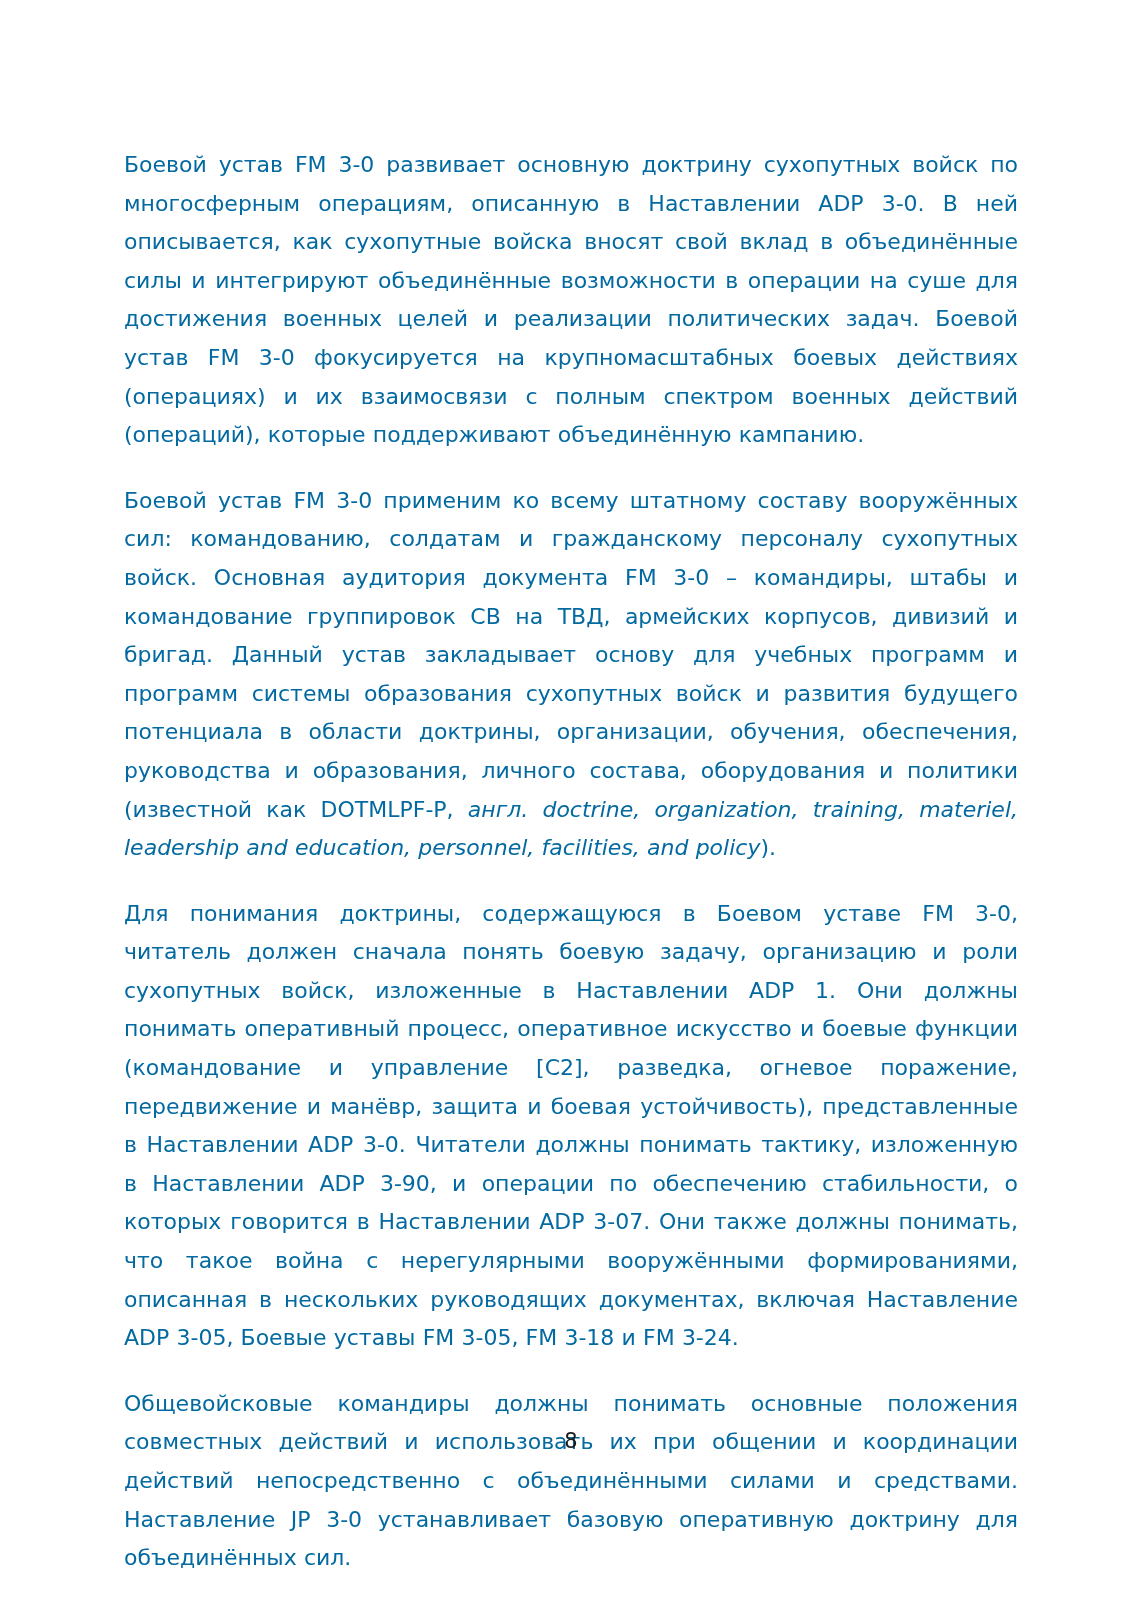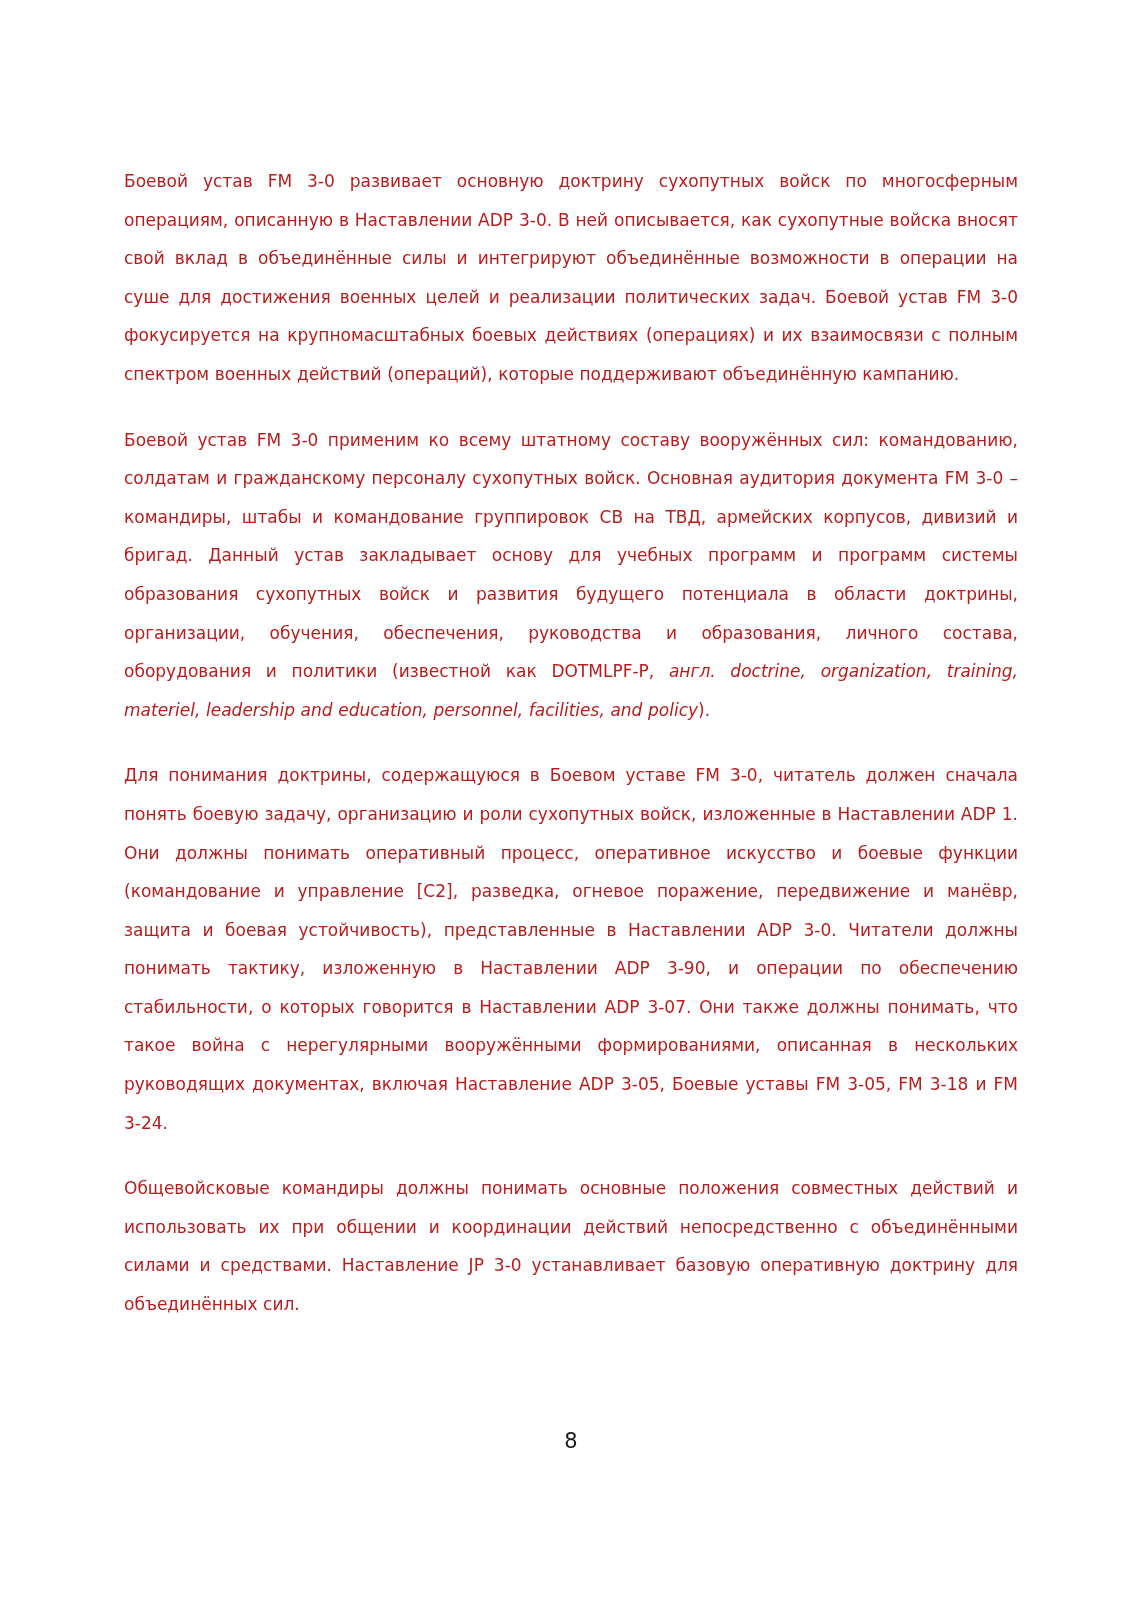--- a/index.html
+++ b/index.html
@@ -30,26 +30,26 @@
   .doc-title {
     font-size: 25px;
     font-weight: bold;
     text-align: center;
     letter-spacing: 0.5px;
     margin: 0 0 34px 0;
     color: #121212;
     font-family: "DejaVu Sans", "Liberation Sans", sans-serif;
   }
   .para {
-    font-size: 17px;
+    font-size: 22px;
     line-height: 38.6px;
     text-align: justify;
     text-justify: inter-word;
-    margin: 16px 0 27px 0;
-    color: #b91c1c;
+    margin: 0 0 27px 0;
+    color: #0369a1;
     hyphens: none;
     word-spacing: 0.2px;
   }
   .para:last-of-type {
     margin-bottom: 0;
   }
   .para em {
     font-style: italic;
   }
   .page-number {

